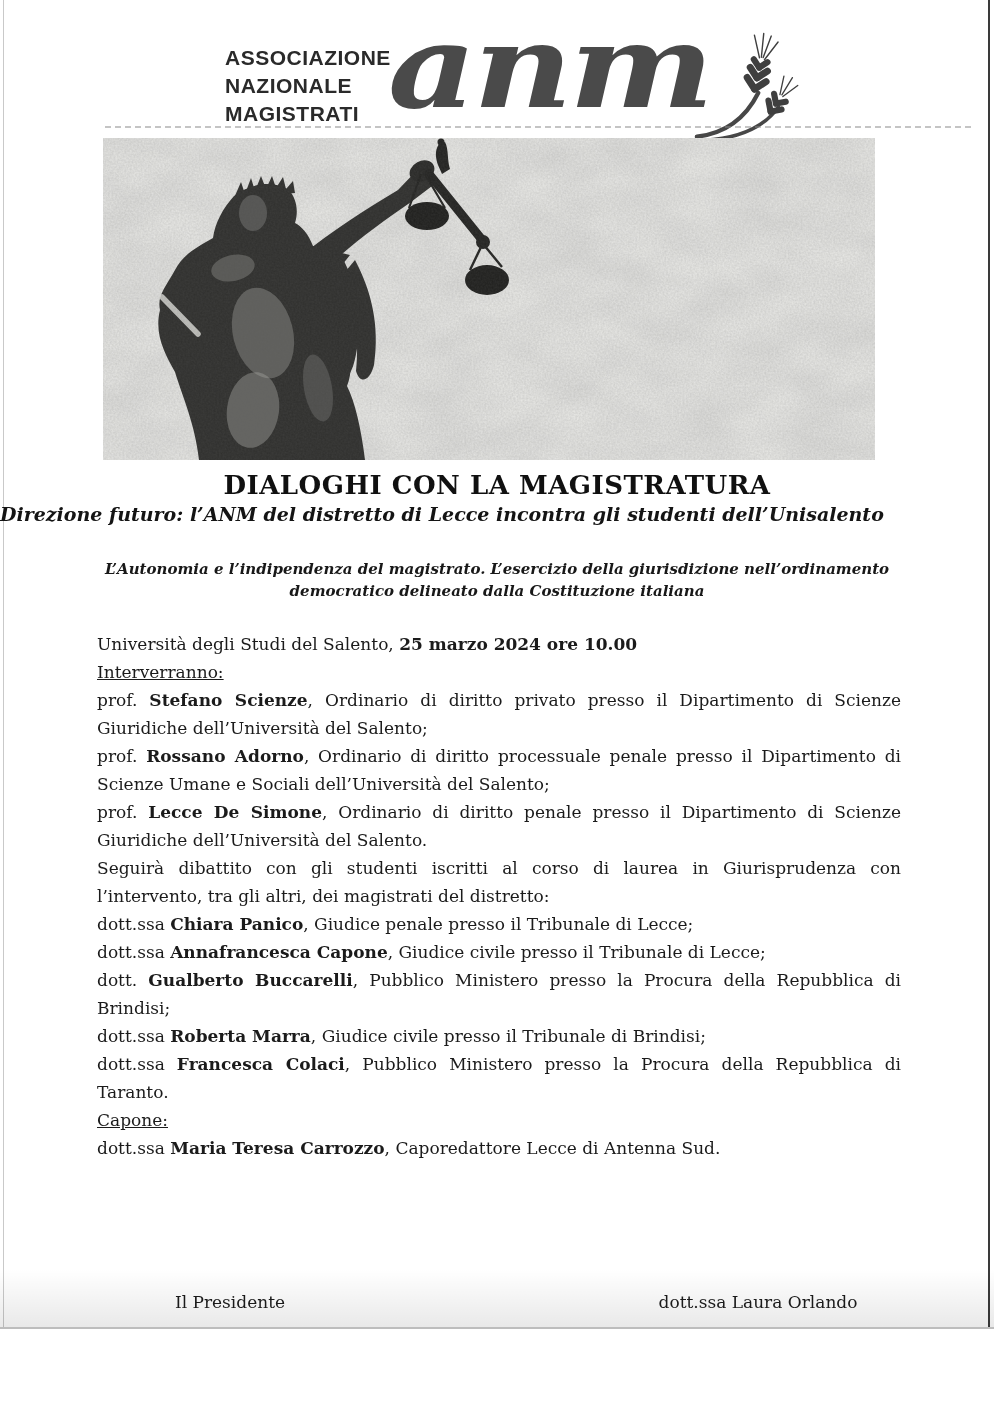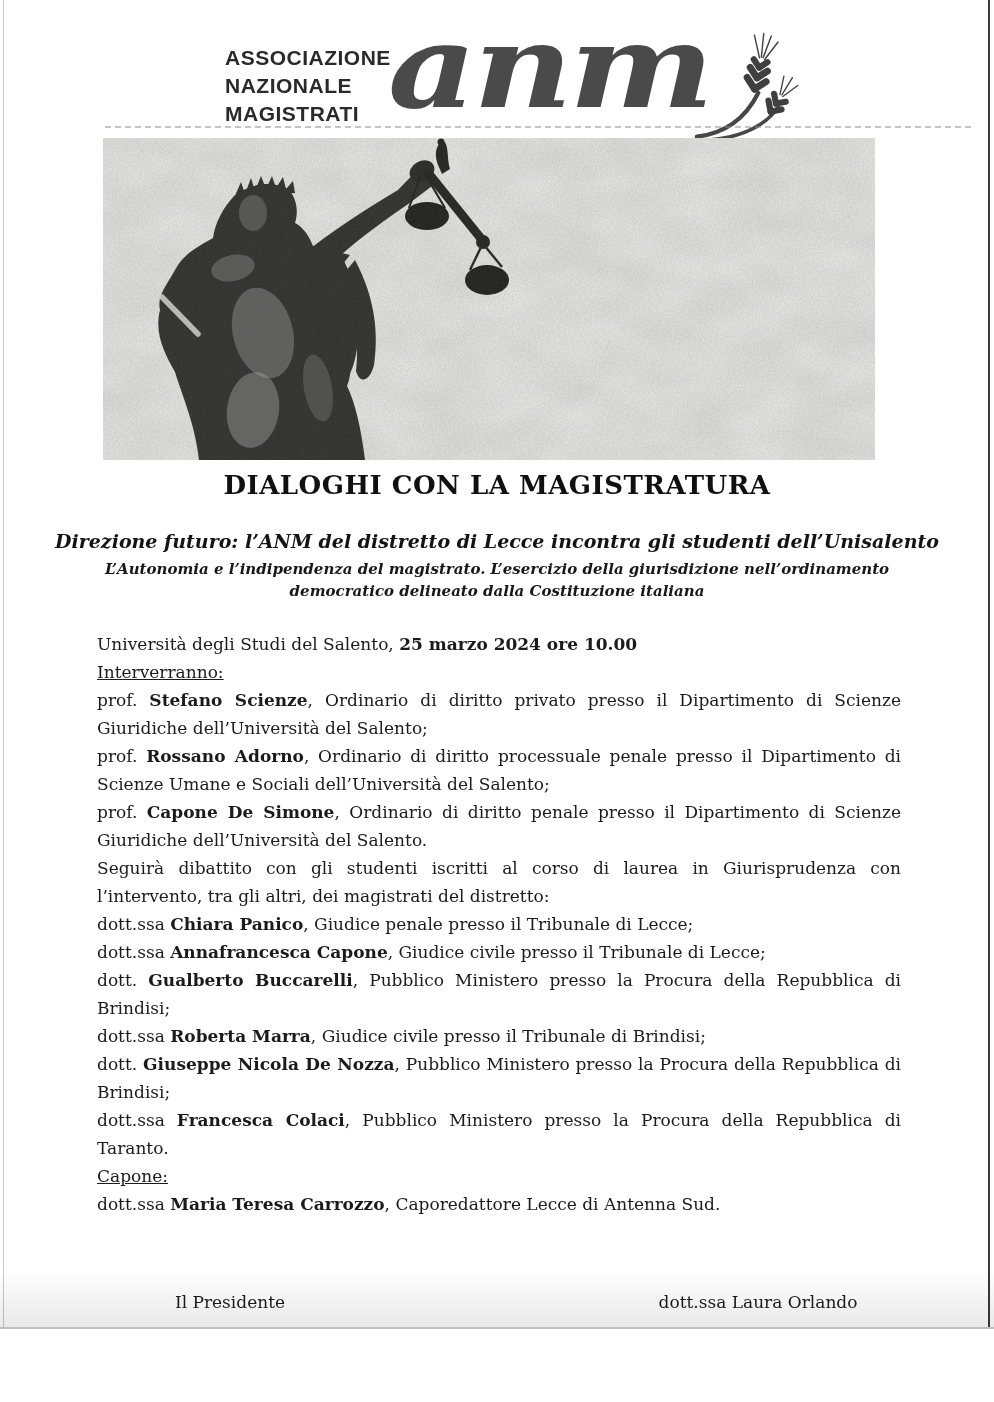--- a/index.html
+++ b/index.html
@@ -36,21 +36,21 @@
   
   .photo { position:absolute; left:103px; top:138px; width:772px; height:322px; }
   .photo svg { display:block; }
 
   
   .title {
     position:absolute; left:0; top:470px; width:100%; margin:0; text-align:center;
     font-size:26px; font-weight:bold; letter-spacing:0.5px; color:#101010;
   }
   .subtitle {
-    position:absolute; left:0; top:530px; width:100%; margin:0; text-align:center;
+    position:absolute; left:0; top:503px; width:100%; margin:0; text-align:left;
     font-size:19px; font-weight:bold; font-style:italic; color:#141414;
   }
   .theme {
     position:absolute; left:0; top:558px; width:100%; text-align:center;
     font-size:15px; font-weight:bold; font-style:italic; line-height:22px; color:#181818;
   }
 
   
   .bodytext { position:absolute; left:97px; top:630px; width:804px; font-size:17px; line-height:28px; }
   .bodytext p { margin:0; }
@@ -207,33 +207,32 @@
   <main class="bodytext">
 
     <p class="venue-line"><span>Università degli Studi del Salento, </span><strong>25 marzo 2024 ore 10.00</strong></p>
 
     <p class="label-underline">Interverranno:</p>
 
     <p class="para first-para"><span>prof. </span><strong>Stefano Scienze</strong><span>, Ordinario di diritto privato presso il Dipartimento di Scienze Giuridiche dell’Università del Salento;</span></p>
 
     <p class="para"><span>prof. </span><strong>Rossano Adorno</strong><span>, Ordinario di diritto processuale penale presso il Dipartimento di Scienze Umane e Sociali dell’Università del Salento;</span></p>
 
-    <p class="para"><span>prof. </span><strong>Capone De Simone</strong><span>, Ordinario di diritto penale presso il Dipartimento di Scienze Giuridiche dell’Università del Salento.</span></p>
+    <p class="para"><span>prof. </span><strong>Lecce De Simone</strong><span>, Ordinario di diritto penale presso il Dipartimento di Scienze Giuridiche dell’Università del Salento.</span></p>
 
     <p class="para gap-top">Seguirà dibattito con gli studenti iscritti al corso di laurea in Giurisprudenza con l’intervento, tra gli altri, dei magistrati del distretto:</p>
 
     <p class="para"><span>dott.ssa </span><strong>Chiara Panico</strong><span>, Giudice penale presso il Tribunale di Lecce;</span></p>
 
     <p class="para"><span>dott.ssa </span><strong>Annafrancesca Capone</strong><span>, Giudice civile presso il Tribunale di Lecce;</span></p>
 
     <p class="para"><span>dott. </span><strong>Gualberto Buccarelli</strong><span>, Pubblico Ministero presso la Procura della Repubblica di Brindisi;</span></p>
 
     <p class="para"><span>dott.ssa </span><strong>Roberta Marra</strong><span>, Giudice civile presso il Tribunale di Brindisi;</span></p>
 
-    <p class="para"><span>dott. </span><strong>Giuseppe Nicola De Nozza</strong><span>, Pubblico Ministero presso la Procura della Repubblica di Brindisi;</span></p>
 
     <p class="para"><span>dott.ssa </span><strong>Francesca Colaci</strong><span>, Pubblico Ministero presso la Procura della Repubblica di Taranto.</span></p>
 
     <p class="label-underline modera-label">Capone:</p>
 
     <p class="para moderator-line"><span>dott.ssa </span><strong>Maria Teresa Carrozzo</strong><span>, Caporedattore Lecce di Antenna Sud.</span></p>
 
   </main>
 
   <div class="sig sig-left">

